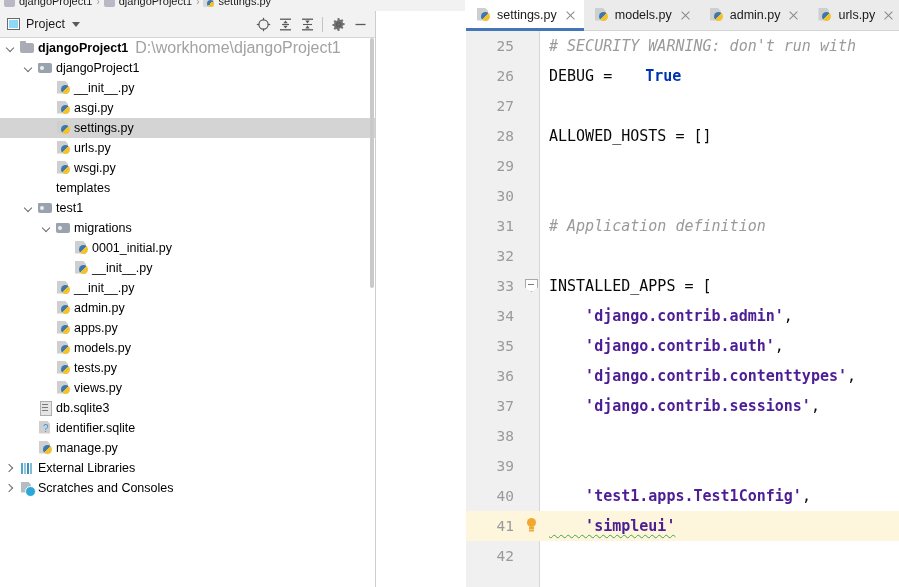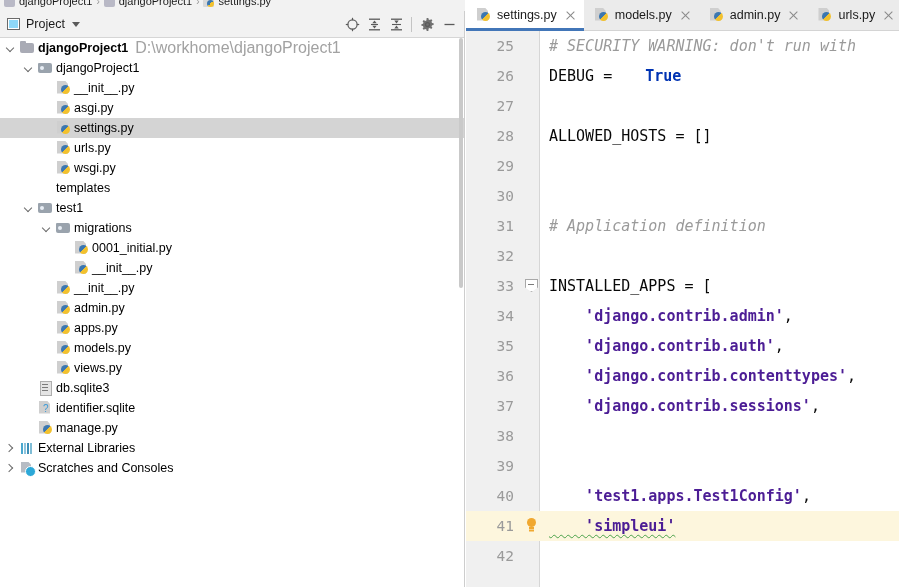--- a/index.html
+++ b/index.html
@@ -33,21 +33,21 @@
   }
   .pyico::after {
     content: ""; position: absolute; right: 0; bottom: 0;
     width: 7px; height: 7px; border-radius: 50%;
     background: linear-gradient(135deg, #3c77b0 0 50%, #f2c12e 50% 100%);
   }
   .folderico { background: #b9b9c6; border-radius: 1px 2px 2px 2px; }
 
   
   .project-panel {
-    position: absolute; left: 0; top: 11px; width: 465px; height: 576px;
+    position: absolute; left: 0; top: 11px; width: 376px; height: 576px;
     background: #ffffff; border-right: 1px solid #cdcdcd;
   }
   .panel-header {
     position: relative; height: 27px; background: #f2f2f2;
     border-bottom: 1px solid #d6d6d6;
     display: flex; align-items: center;
   }
   .panel-title-wrap { display: flex; align-items: center; gap: 6px; padding-left: 7px; }
   .panel-title-icon {
     width: 13px; height: 12px; background: #ffffff;
@@ -443,20 +443,27 @@
           <span class="arrow "></span>
           <span style="display: inline-block; flex: 0 0 5px; width: 5px;"></span>
           <span class="ticon py"></span>
           <span class="tlabel">models.py</span>
         </div>
         <div class="trow">
           <span style="display: inline-block; flex: 0 0 auto; width: 42px;"></span>
           <span class="arrow "></span>
           <span style="display: inline-block; flex: 0 0 5px; width: 5px;"></span>
           <span class="ticon py"></span>
+          <span class="tlabel">tests.py</span>
+        </div>
+        <div class="trow">
+          <span style="display: inline-block; flex: 0 0 auto; width: 42px;"></span>
+          <span class="arrow "></span>
+          <span style="display: inline-block; flex: 0 0 5px; width: 5px;"></span>
+          <span class="ticon py"></span>
           <span class="tlabel">views.py</span>
         </div>
         <div class="trow">
           <span style="display: inline-block; flex: 0 0 auto; width: 24px;"></span>
           <span class="arrow "></span>
           <span style="display: inline-block; flex: 0 0 5px; width: 5px;"></span>
           <span class="ticon db"></span>
           <span class="tlabel">db.sqlite3</span>
         </div>
         <div class="trow">

